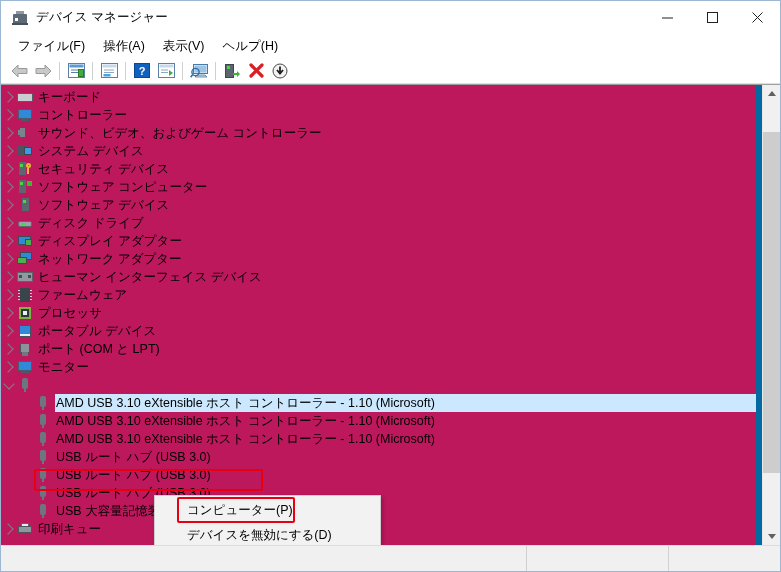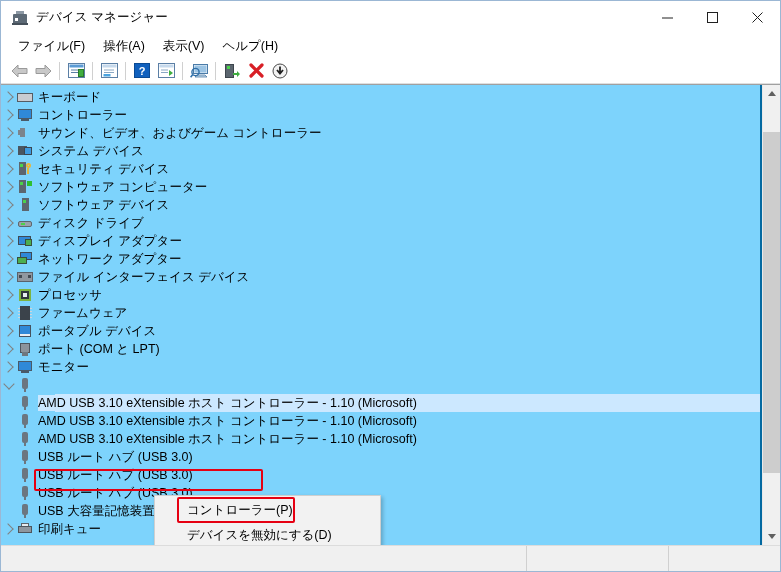--- a/index.html
+++ b/index.html
@@ -61,22 +61,22 @@
     width:24px;height:23px;display:flex;align-items:center;justify-content:center;
     position:relative;flex:none;
   }
   .tb-sep{width:1px;height:18px;background:#d0d0d0;margin:0 4px;flex:none;}
   
   .content{
     flex:1;display:flex;position:relative;overflow:hidden;
     background:#fff;border-top:1px solid #a0a0a0;
   }
   .treepane{
-    flex:1;position:relative;overflow:hidden;background:#7dd3fc;
-    border-right:2px solid #0369a1;
+    flex:1;position:relative;overflow:hidden;background:#be185d;
+    border-right:6px solid #0369a1;
     text-decoration:underline;
   }
   .tree{
     position:absolute;left:0;top:3px;right:0;
   }
   .row{
     height:18px;display:flex;align-items:center;
     white-space:nowrap;position:relative;
   }
   .row .exp{
@@ -84,21 +84,21 @@
   }
   .chev{
     width:7px;height:7px;border-right:1.4px solid #808080;border-bottom:1.4px solid #808080;
     transform:rotate(-45deg);margin-left:-3px;
   }
   .chev.open{
     transform:rotate(45deg);margin-left:0;margin-top:-3px;
   }
   .row .ico{width:16px;height:16px;flex:none;margin-right:5px;position:relative;}
   .row .lbl{font-size:12.5px;color:#000;line-height:16px;}
-  .row.child{}
+  .row.child{padding-left:18px;}
   .row.selected .lbl{background:#cce8ff;}
   .row.selected{background:linear-gradient(to right,transparent 0,transparent 0);}
   .sel-band{position:absolute;left:54px;right:0;top:0;bottom:0;background:#cce8ff;z-index:0;}
   .row.selected .exp,.row.selected .ico,.row.selected .lbl{position:relative;z-index:1;}
   
   .ic-usb{position:absolute;left:5px;top:1px;width:6px;height:11px;background:#6b7680;border-radius:2px;}
   .ic-usb2{position:absolute;left:7px;top:11px;width:2px;height:4px;background:#6b7680;}
   .ic-mon-b{position:absolute;left:1px;top:2px;width:14px;height:10px;background:#2f89d8;border:1px solid #4a5a68;box-sizing:border-box;}
   .ic-mon-s{position:absolute;left:4px;top:12px;width:8px;height:2px;background:#4a5a68;}
   .ic-kb{position:absolute;left:0px;top:4px;width:16px;height:9px;background:#c9ccd1;border:1px solid #555c63;box-sizing:border-box;}
@@ -418,33 +418,21 @@
 
         <div class="row">
           <div class="exp">
               <div class="chev"></div>
             </div>
           <div class="ico">
               <div class="ic-hid"></div>
             <div style="position:absolute;left:2px;top:6px;width:3px;height:3px;background:#434b53;"></div>
             <div style="position:absolute;left:11px;top:6px;width:3px;height:3px;background:#434b53;"></div>
           </div>
-          <div class="lbl">ファイル インターフェイス デバイス</div>
-        </div>
-
-        <div class="row">
-          <div class="exp">
-              <div class="chev"></div>
-            </div>
-          <div class="ico">
-              <div class="ic-cpu">
-                <i></i>
-              </div>
-            </div>
-          <div class="lbl">プロセッサ</div>
+          <div class="lbl">ヒューマン インターフェイス デバイス</div>
         </div>
 
         <div class="row">
           <div class="exp">
               <div class="chev"></div>
             </div>
           <div class="ico">
               <div class="ic-fw">
             <i style="top:2px;"></i>
                 <i style="top:5px;"></i>
@@ -457,20 +445,32 @@
           </div>
             </div>
           <div class="lbl">ファームウェア</div>
         </div>
 
         <div class="row">
           <div class="exp">
               <div class="chev"></div>
             </div>
           <div class="ico">
+              <div class="ic-cpu">
+                <i></i>
+              </div>
+            </div>
+          <div class="lbl">プロセッサ</div>
+        </div>
+
+        <div class="row">
+          <div class="exp">
+              <div class="chev"></div>
+            </div>
+          <div class="ico">
             <div style="position:absolute;left:2px;top:2px;width:12px;height:12px;background:#2f89d8;border:1px solid #46525e;box-sizing:border-box;"></div>
             <div style="position:absolute;left:3px;top:11px;width:10px;height:2px;background:#e8eef2;"></div>
           </div>
           <div class="lbl">ポータブル デバイス</div>
         </div>
 
         <div class="row">
           <div class="exp">
               <div class="chev"></div>
             </div>
@@ -574,21 +574,21 @@
           <div class="ico">
               <div class="ic-prn2"></div>
               <div class="ic-prn"></div>
             </div>
           <div class="lbl">印刷キュー</div>
         </div>
 
       </div>
 
       <div class="ctxmenu">
-        <div class="ctx-item">コントローラー(P)</div>
+        <div class="ctx-item">コンピューター(P)</div>
         <div class="ctx-item">デバイスを無効にする(D)</div>
 
       </div>
 
       <div class="redbox" style="left:33px;top:384px;width:229px;height:22px;"></div>
       <div class="redbox" style="left:176px;top:412px;width:118px;height:26px;"></div>
     </div>
 
     <div class="vscroll">
       <div class="vs-btn">

